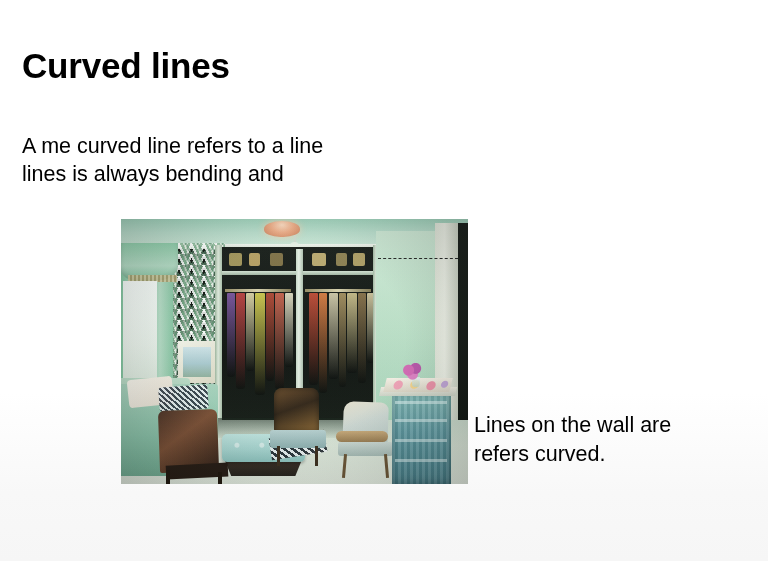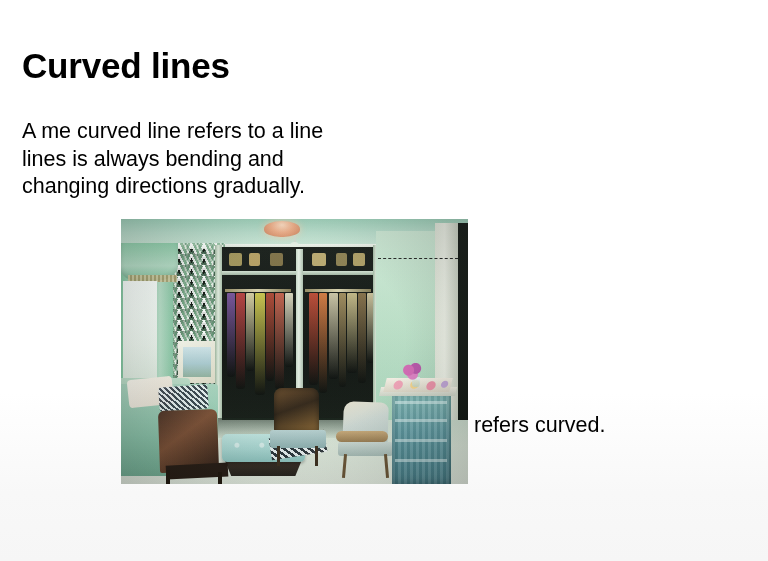--- a/index.html
+++ b/index.html
@@ -32,21 +32,21 @@
     line-height: 42px;
     color: #000000;
     letter-spacing: -0.2px;
     white-space: nowrap;
   }
 
   
   #body-text {
     position: absolute;
     left: 22px;
-    top: 118px;
+    top: 133px;
     width: 420px;
     font-size: 21.5px;
     line-height: 27.5px;
     color: #000000;
   }
   #body-text .line { display: block; white-space: nowrap; }
 
   
   #caption-text {
     position: absolute;
@@ -391,21 +391,20 @@
 </head>
 <body>
 
 <div id="slide">
 
   <h1 id="slide-title">Curved lines</h1>
 
   <div id="body-text">
     <span class="line">A me curved line refers to a line</span>
     <span class="line">lines is always bending and</span>
-    <span class="line">changing directions gradually.</span>
   </div>
 
   <div id="photo">
     <div class="scene">
 
       <div class="lay ceiling"></div>
       <div class="lay ceiling-trim"></div>
 
       <div class="lay chandelier-body"></div>
       <div class="lay chandelier-stem"></div>
@@ -496,16 +495,17 @@
       <div class="lay tray"></div>
       <div class="lay vase"></div>
       <div class="lay flowers"></div>
 
       <div class="lay tint"></div>
       <div class="lay vignette"></div>
     </div>
   </div>
 
   <div id="caption-text">
+    <span class="line">Lines on the wall are</span>
     <span class="line">refers curved.</span>
   </div>
 
 </div>
 
 </body></html>

